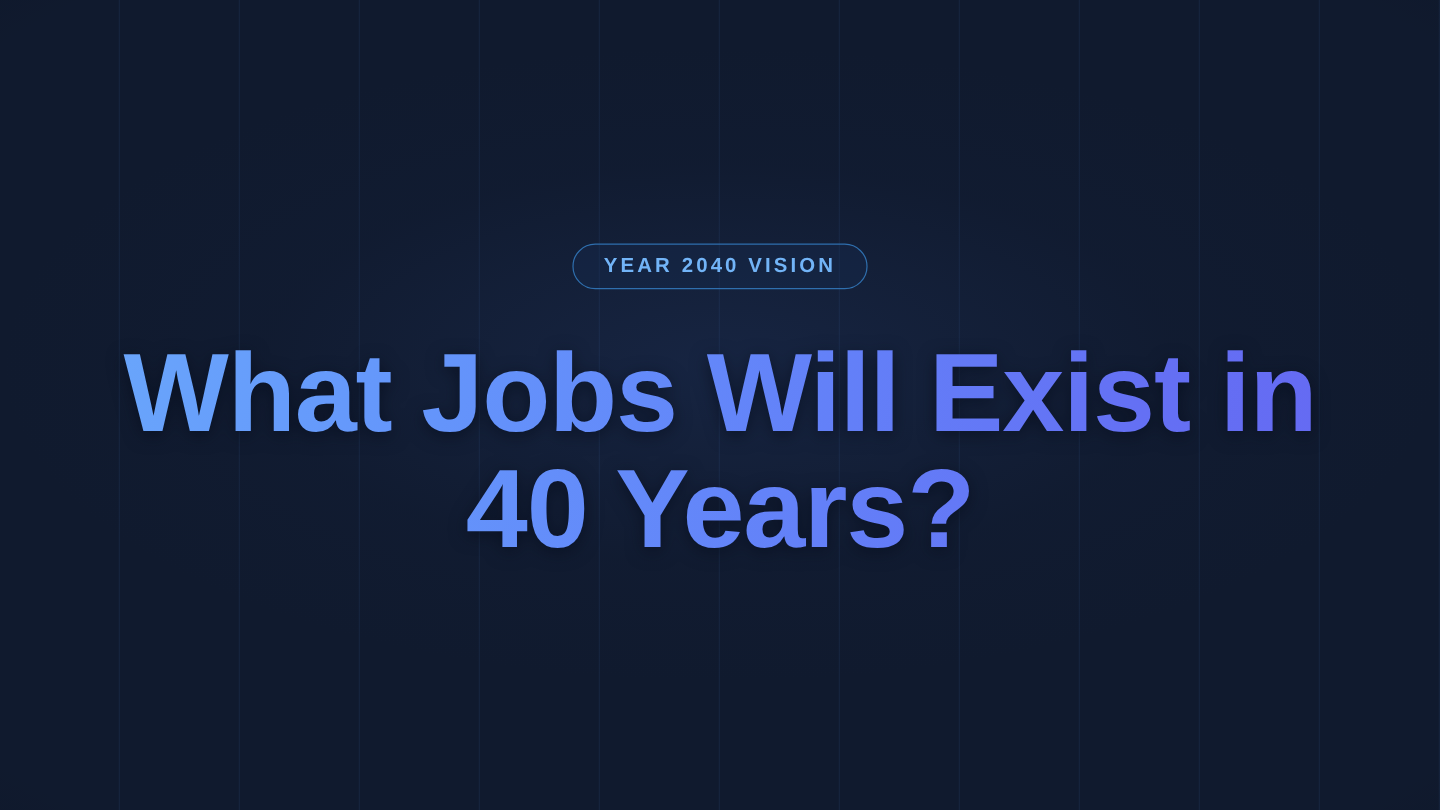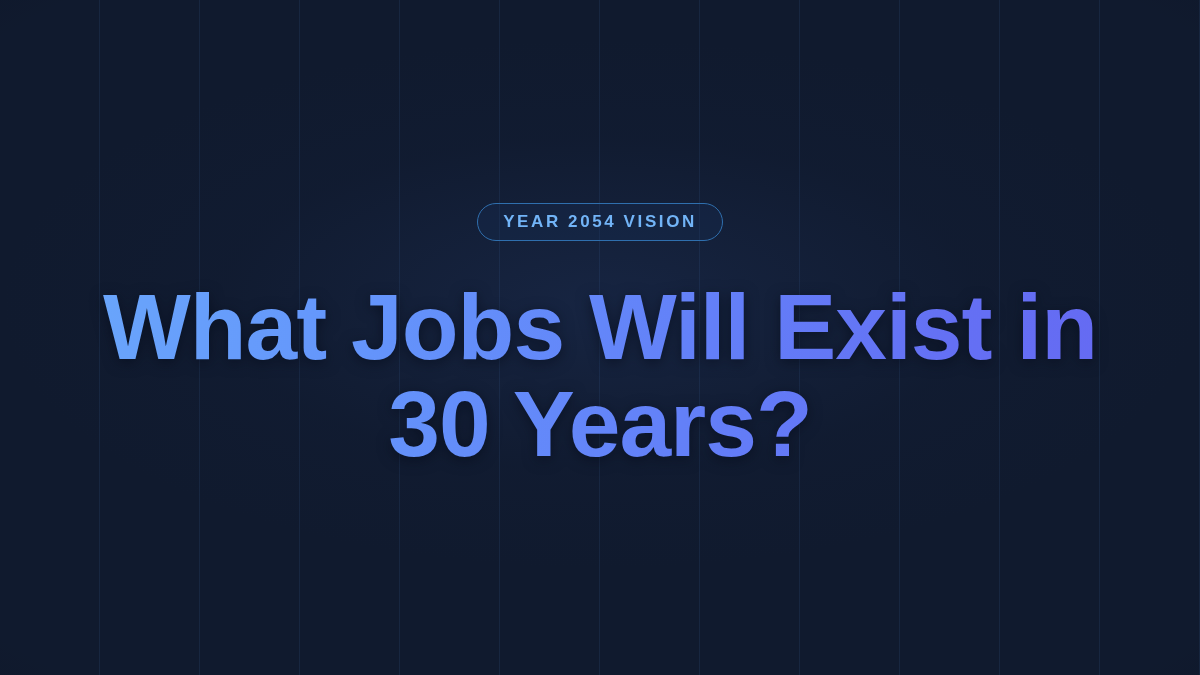--- a/index.html
+++ b/index.html
@@ -113,19 +113,19 @@
 </head>
 <body>
 
 <div class="slide">
 
   <div class="grid-overlay"></div>
   <div class="vignette"></div>
 
   <div class="content">
 
-    <div class="badge">YEAR 2054 VISION</div>
+    <div class="badge">YEAR 2040 VISION</div>
 
-    <h1 class="headline">What Jobs Will Exist in 30 Years?</h1>
+    <h1 class="headline">What Jobs Will Exist in 40 Years?</h1>
 
 
   </div>
 </div>
 
 </body></html>

